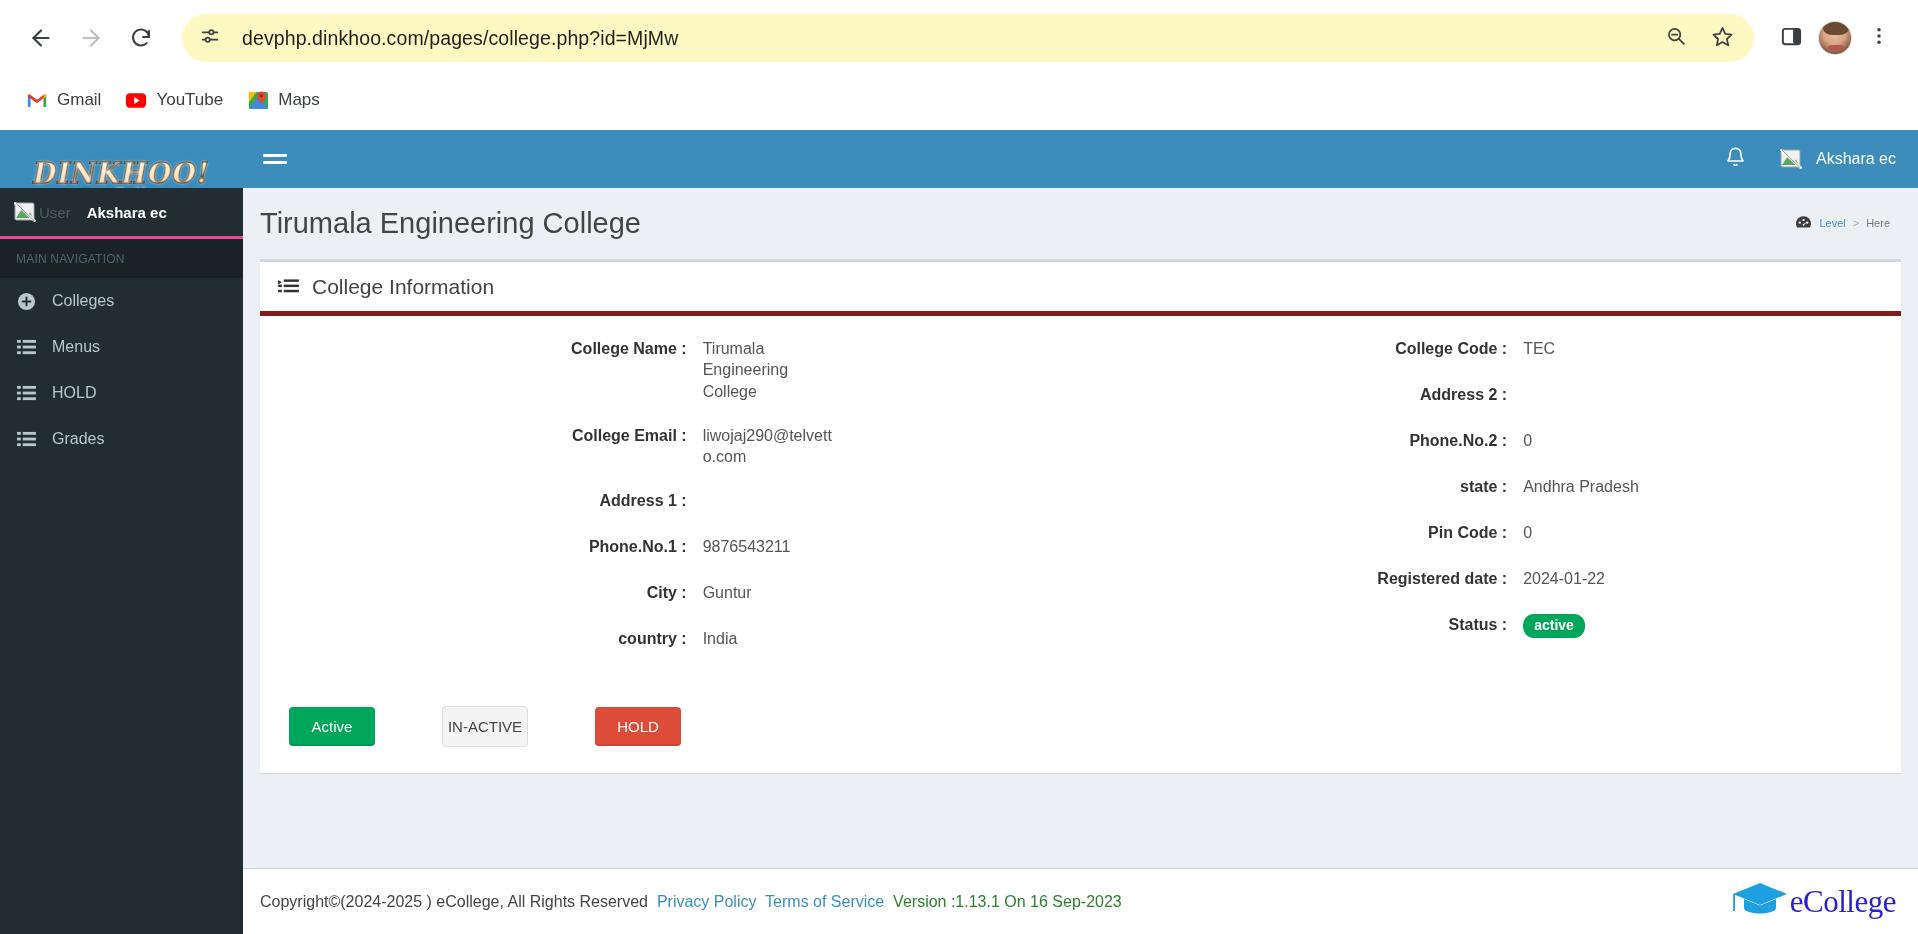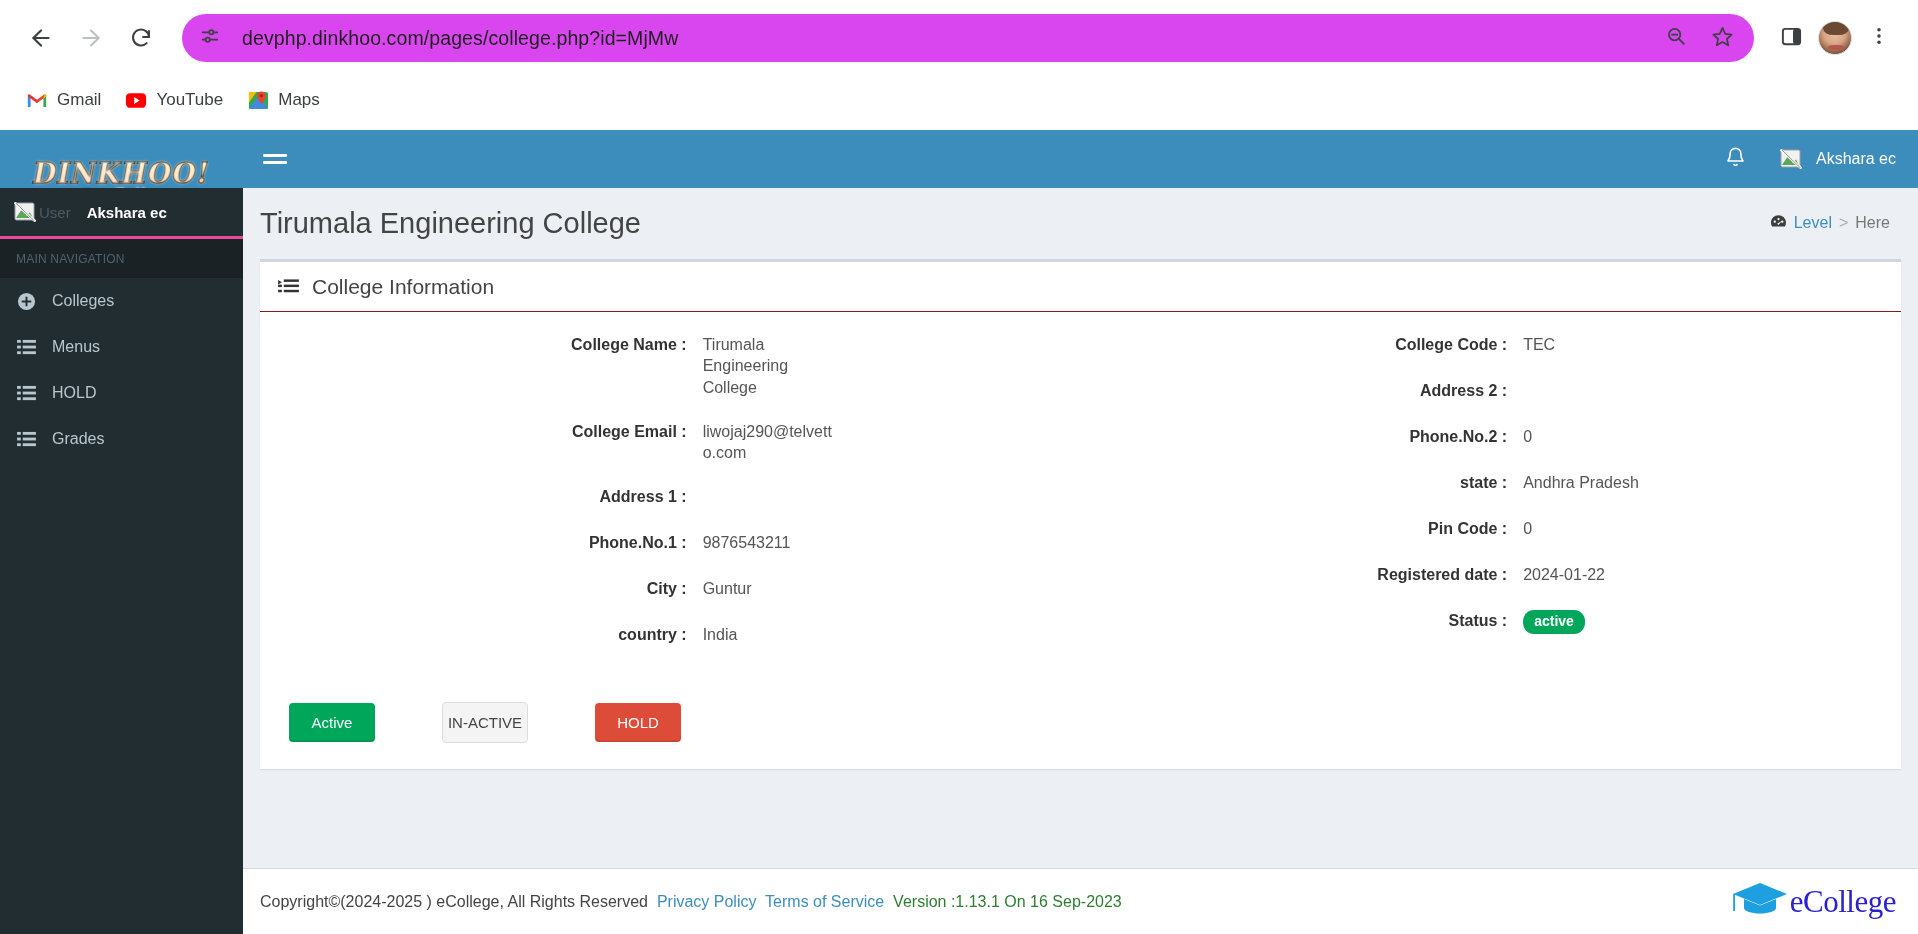--- a/index.html
+++ b/index.html
@@ -30,21 +30,21 @@
     width: 46px; height: 46px;
     display: flex; align-items: center; justify-content: center;
     border-radius: 50%;
     flex: none;
     cursor: pointer;
   }
   .nav-btn svg { display:block; }
   .omnibox {
     flex: 1 1 auto;
     height: 48px;
-    background: #d946ef;
+    background: #fef9c3;
     border-radius: 24px;
     display: flex;
     align-items: center;
     margin-left: 14px;
     margin-right: 12px;
     padding: 0 14px 0 10px;
     min-width: 0;
   }
   .omni-site-icon {
     width: 36px; height: 36px;
@@ -261,21 +261,21 @@
     color: #444;
     font-weight: normal;
     margin: 0;
     line-height: 1.2;
   }
   .breadcrumb {
     margin-left: auto;
     display: flex;
     align-items: center;
     gap: 7px;
-    font-size: 16px;
+    font-size: 11px;
     color: #444;
   }
   .bc-link { color:#3c8dbc; cursor:pointer; }
   .bc-sep { color:#aaa; }
   .bc-here { color:#777; }
 
   .page-body {
     padding: 8px 17px 0 17px;
     flex: 1 1 auto;
     min-height: 0;
@@ -283,21 +283,21 @@
   .card {
     background: #fff;
     border-top: 3px solid #d2d6de;
     box-shadow: 0 1px 1px rgba(0,0,0,.08);
   }
   .card-head {
     display: flex;
     align-items: center;
     gap: 13px;
     padding: 13px 12px 12px 18px;
-    border-bottom: 1px solid #7f1d1d;
+    border-bottom: 5px solid #7f1d1d;
   }
   .card-title {
     font-size: 21px;
     color: #444;
   }
   .card-ico { color:#333; display:flex; align-items:center;}
 
   .info-grid {
     display: flex;
     padding: 22px 0 18px 0;

